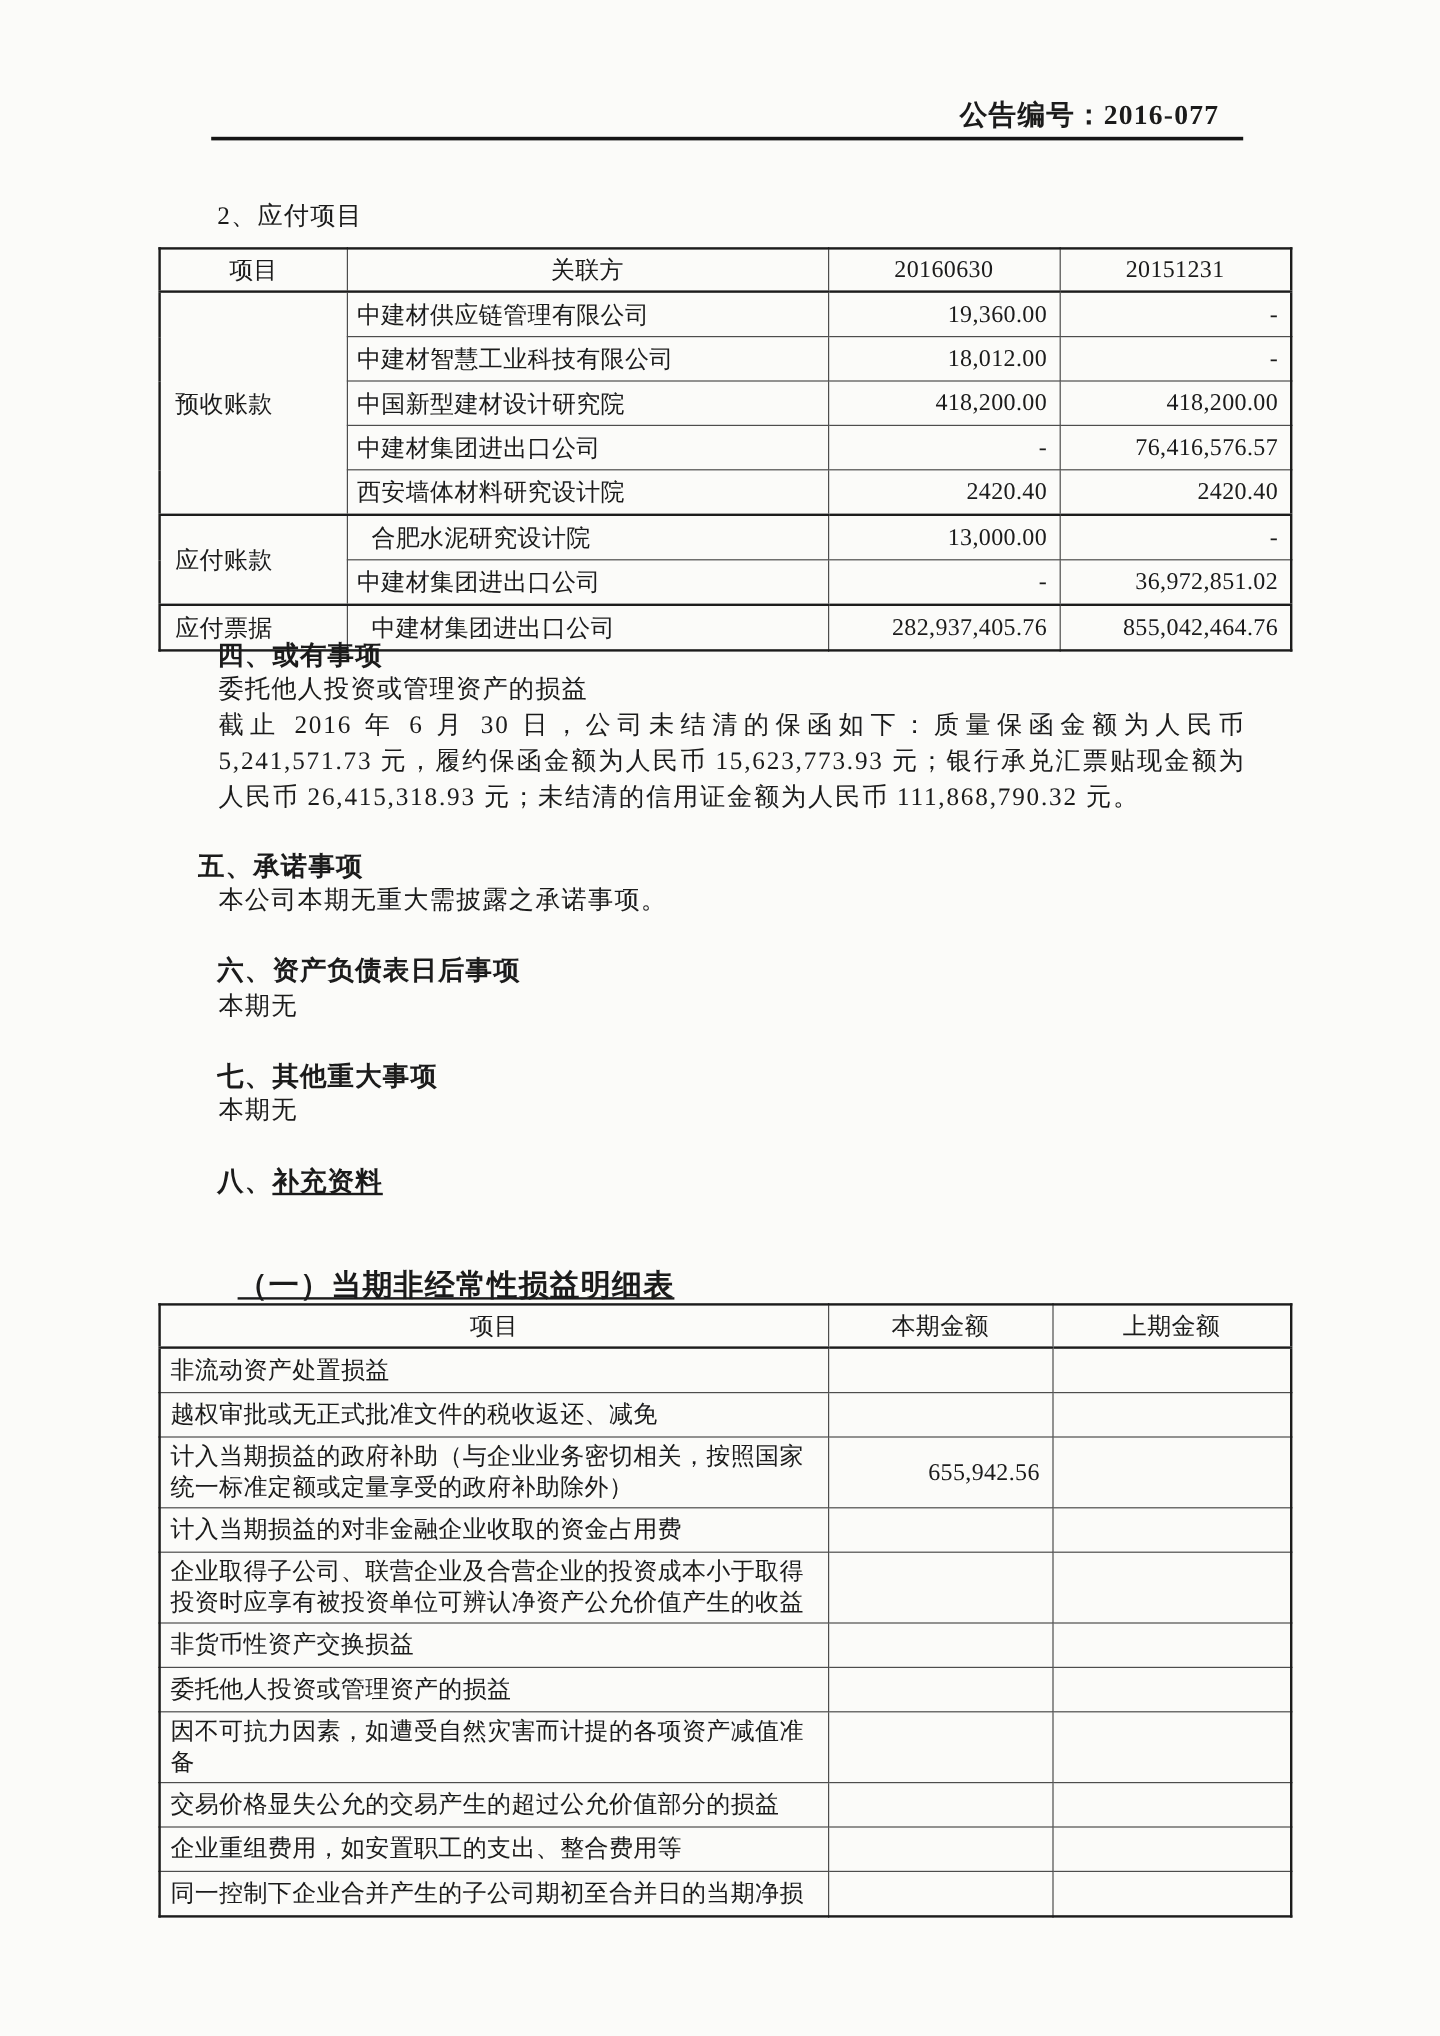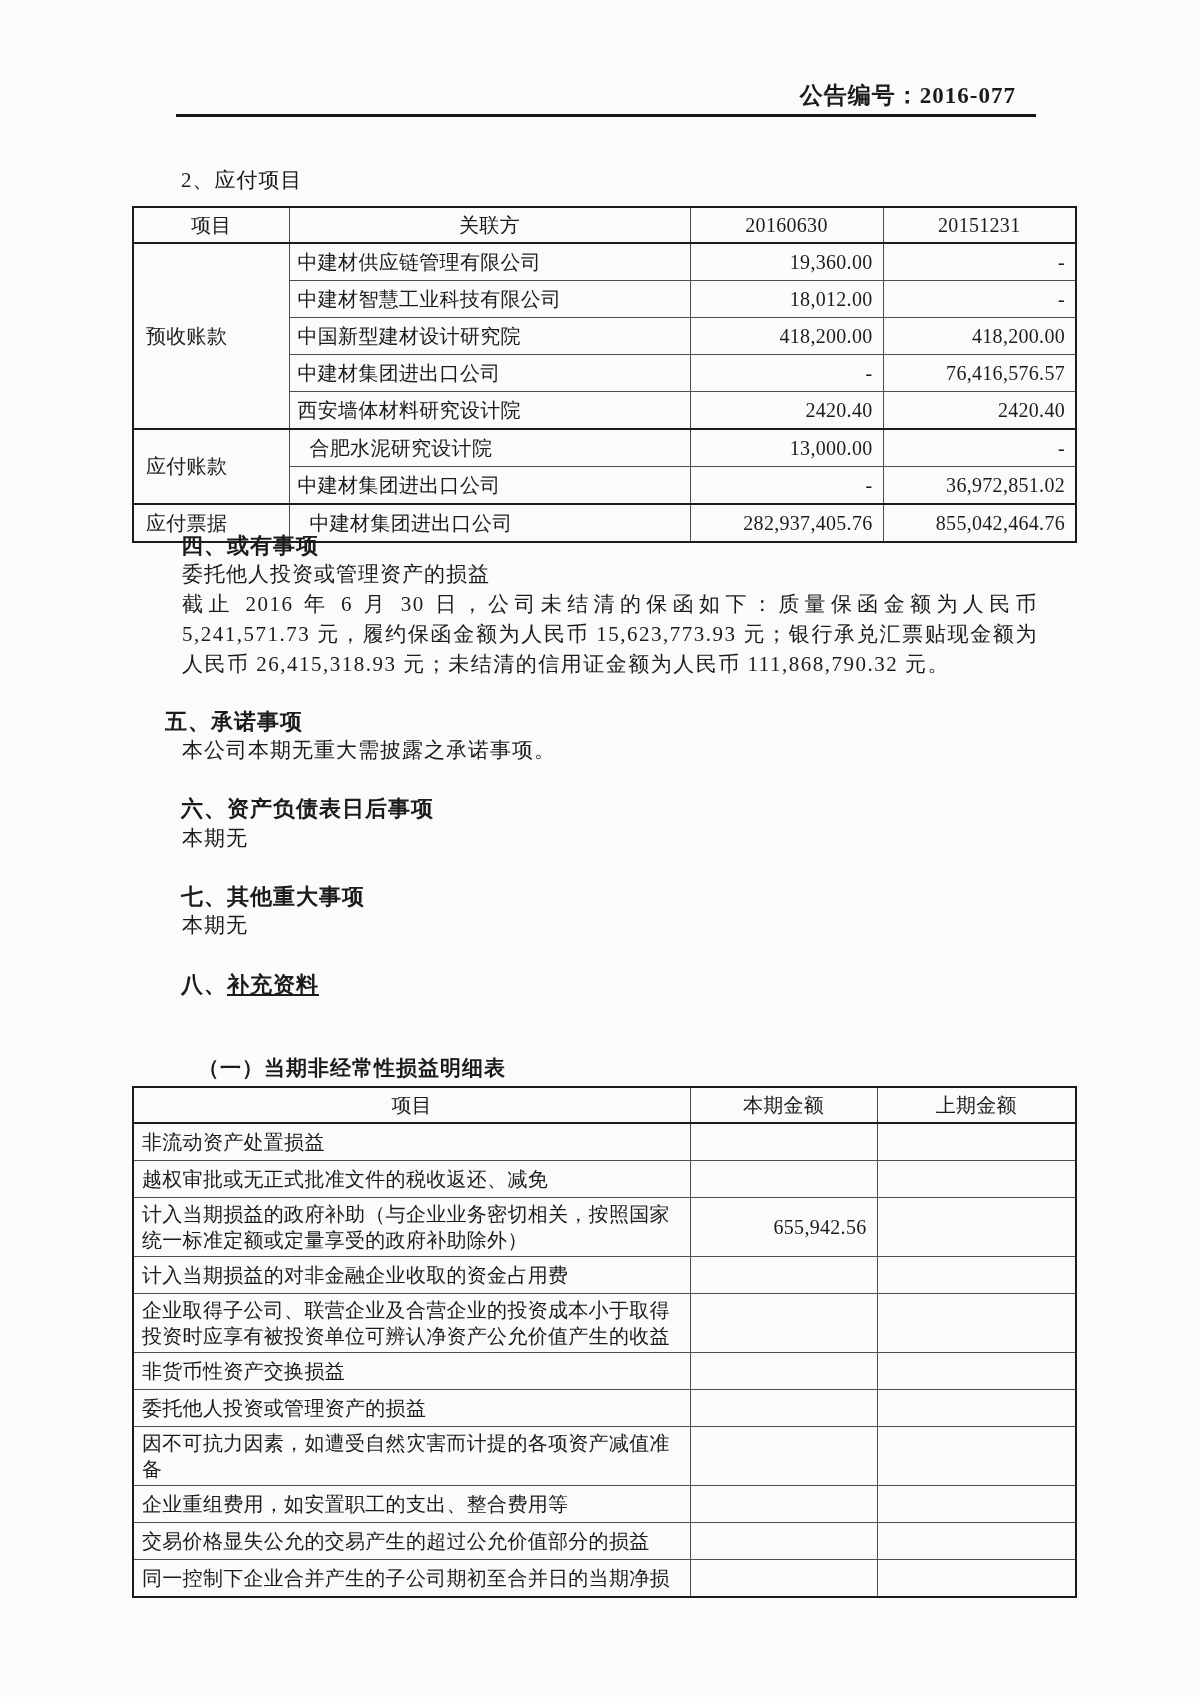--- a/index.html
+++ b/index.html
@@ -23,21 +23,21 @@
     background:#161616;
   }
 
   .plain-title{font-size:21px; letter-spacing:1px; white-space:nowrap;}
   .sec-heading{font-size:22px; font-weight:bold; letter-spacing:1px; white-space:nowrap;}
   .body-text{font-size:21px; letter-spacing:1px; white-space:nowrap;}
   .body-par{
     font-size:21px; letter-spacing:1.5px; line-height:30px;
     text-align:justify; text-align-last:left;
   }
-  .sub-heading{font-size:21px; font-weight:bold; letter-spacing:1px; white-space:nowrap;}
+  .sub-heading{font-size:25px; font-weight:bold; letter-spacing:1px; white-space:nowrap;text-decoration:underline;}
   .h8-title{text-decoration:underline;}
 
   table{
     border-collapse:collapse; table-layout:fixed;
     font-size:20px; letter-spacing:0.3px;
     border:2px solid #1c1c1c;
   }
   th,td{
     border:1px solid #4d4d4d;
     padding:2px 8px;
@@ -191,26 +191,26 @@
         <td class="c-desc">委托他人投资或管理资产的损益</td>
         <td class="c-num"></td>
         <td class="c-num"></td>
       </tr>
       <tr>
         <td class="c-desc">因不可抗力因素，如遭受自然灾害而计提的各项资产减值准备</td>
         <td class="c-num"></td>
         <td class="c-num"></td>
       </tr>
       <tr>
+        <td class="c-desc">交易价格显失公允的交易产生的超过公允价值部分的损益</td>
+        <td class="c-num"></td>
+        <td class="c-num"></td>
+      </tr>
+      <tr>
         <td class="c-desc">企业重组费用，如安置职工的支出、整合费用等</td>
-        <td class="c-num"></td>
-        <td class="c-num"></td>
-      </tr>
-      <tr>
-        <td class="c-desc">交易价格显失公允的交易产生的超过公允价值部分的损益</td>
         <td class="c-num"></td>
         <td class="c-num"></td>
       </tr>
       <tr>
         <td class="c-desc">同一控制下企业合并产生的子公司期初至合并日的当期净损</td>
         <td class="c-num"></td>
         <td class="c-num"></td>
       </tr>
     </tbody>
 </table>

